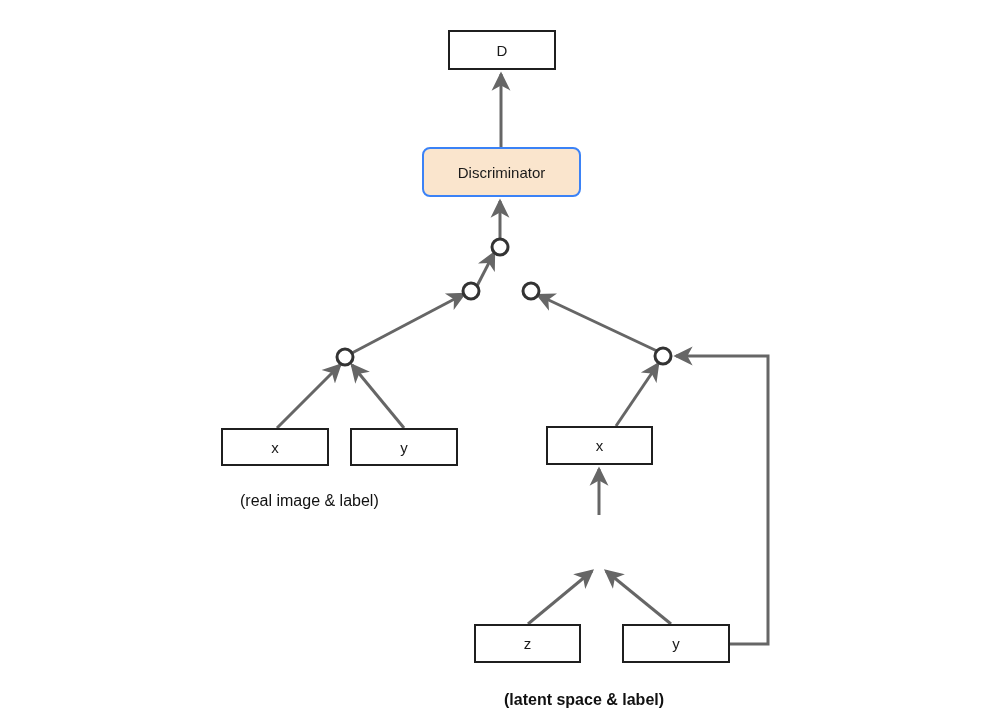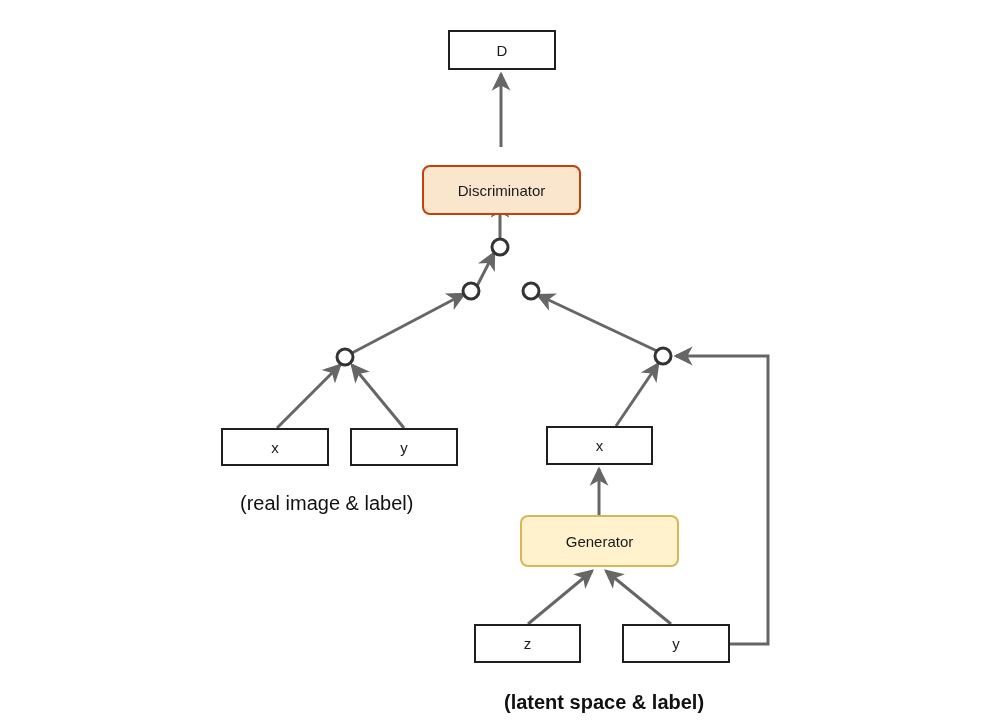--- a/index.html
+++ b/index.html
@@ -35,32 +35,31 @@
     line-height: 1;
     z-index: 3;
   }
   .node-plain {
     background: #ffffff;
     border: 2px solid #1f1f1f;
     border-radius: 0;
   }
   .node-disc {
     background: #fae5cd;
-    border: 2px solid #c2410c;
+    border: 2px solid #3b82f6;
     border-radius: 8px;
-    margin-top: 18px;
   }
   .node-gen {
     background: #fff2cc;
     border: 2px solid #d6b656;
     border-radius: 8px;
   }
   .caption {
     position: absolute;
-    font-size: 20px;
+    font-size: 16px;
     color: #111111;
     white-space: nowrap;
     z-index: 3;
   }
 </style>
 </head>
 <body>
 
 <div id="canvas">
 
@@ -115,23 +114,20 @@
   </div>
 
   <div class="node node-plain" style="left:350px; top:428px; width:108px; height:38px;">
     <span>y</span>
   </div>
 
   <div class="node node-plain" style="left:546px; top:426px; width:107px; height:39px;">
     <span>x</span>
   </div>
 
-  <div class="node node-gen" style="left:520px; top:515px; width:159px; height:52px;">
-    <span>Generator</span>
-  </div>
 
   <div class="node node-plain" style="left:474px; top:624px; width:107px; height:39px;">
     <span>z</span>
   </div>
 
   <div class="node node-plain" style="left:622px; top:624px; width:108px; height:39px;">
     <span>y</span>
   </div>
 
   <div class="caption" style="left:240px; top:492px;">(real image &amp; label)</div>

